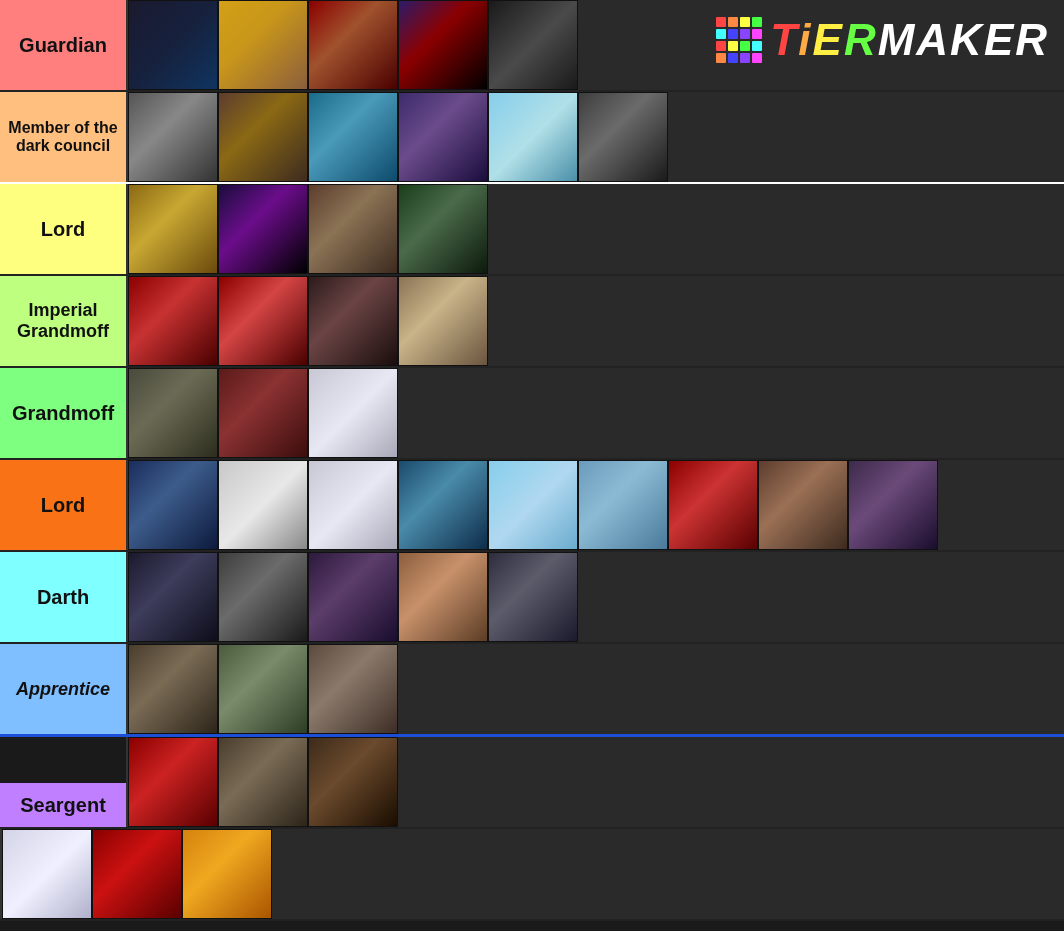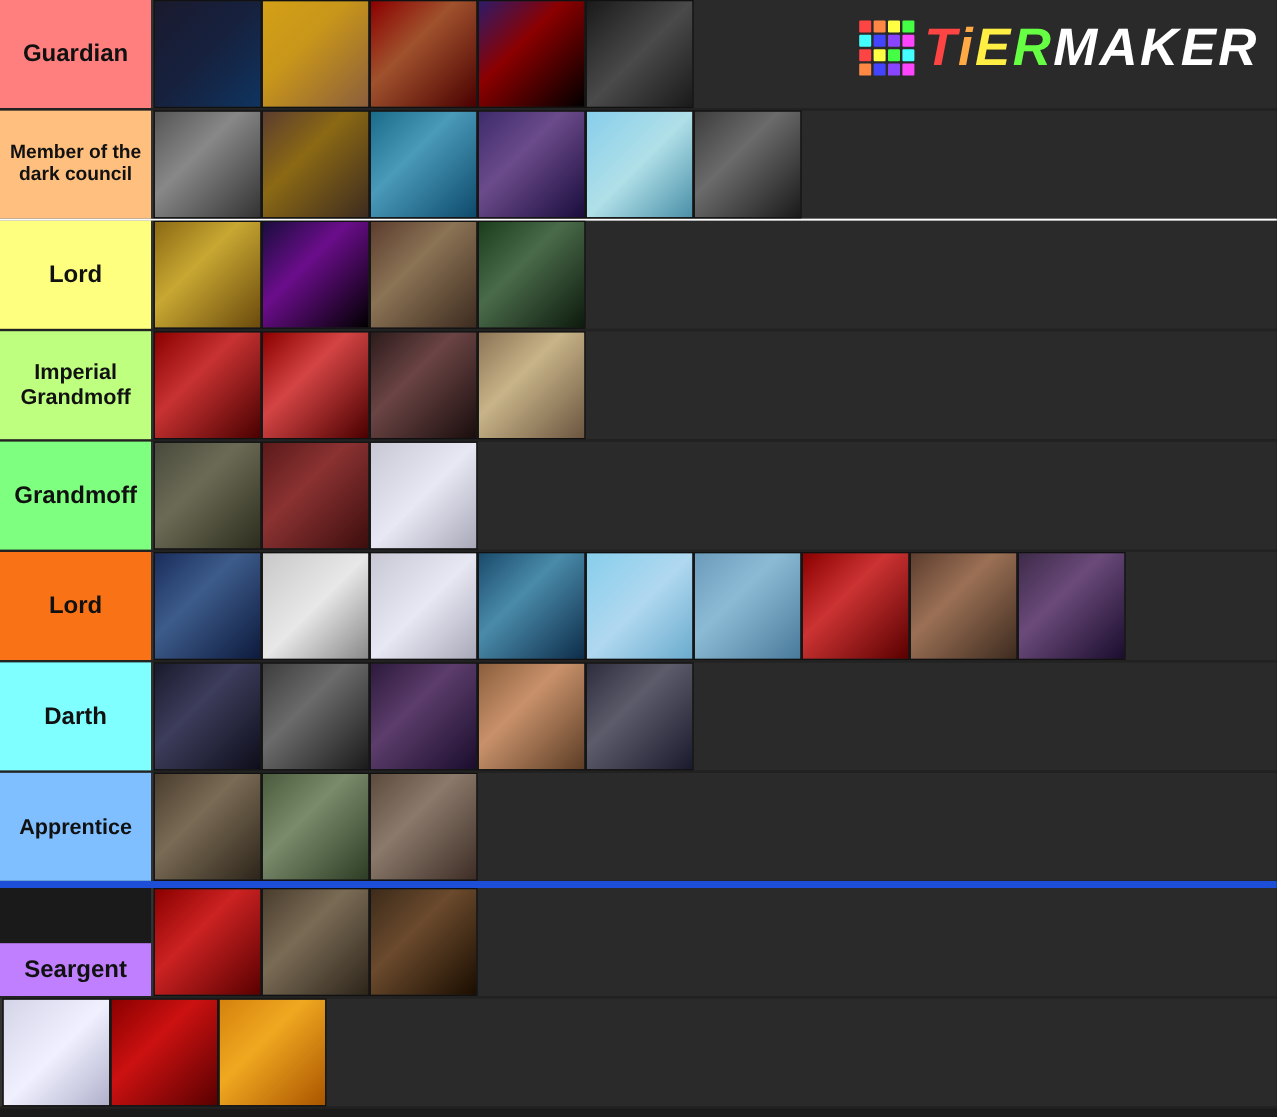--- a/index.html
+++ b/index.html
@@ -240,21 +240,21 @@
     </div>
     <div class="tier-content" style="flex:1; display:flex; flex-wrap:wrap; background:#2a2a2a; border-left:2px solid #333;">
       <div class="char-sim mo-1"></div>
       <div class="char-sim mo-2"></div>
       <div class="char-sim mo-3"></div>
       <div class="char-sim mo-4"></div>
       <div class="char-sim mo-5"></div>
     </div>
   </div>
 
-  <div class="tier-row" style="min-height:90px; display:flex; border-bottom:6px solid #1d4ed8;">
+  <div class="tier-row" style="min-height:90px; display:flex; border-bottom:3px solid #1d4ed8;font-style:italic;">
     <div class="tier-label tier-apprentice" style="width:126px; min-width:126px; display:flex; align-items:center; justify-content:center; text-align:center; font-size:18px; font-weight:bold; color:#111; padding:8px; flex-shrink:0; background:#7fbfff;">
       <span>Apprentice</span>
     </div>
     <div class="tier-content" style="flex:1; display:flex; flex-wrap:wrap; background:#2a2a2a; border-left:2px solid #333;">
       <div class="char-sim ap-1"></div>
       <div class="char-sim ap-2"></div>
       <div class="char-sim ap-3"></div>
     </div>
   </div>
 

